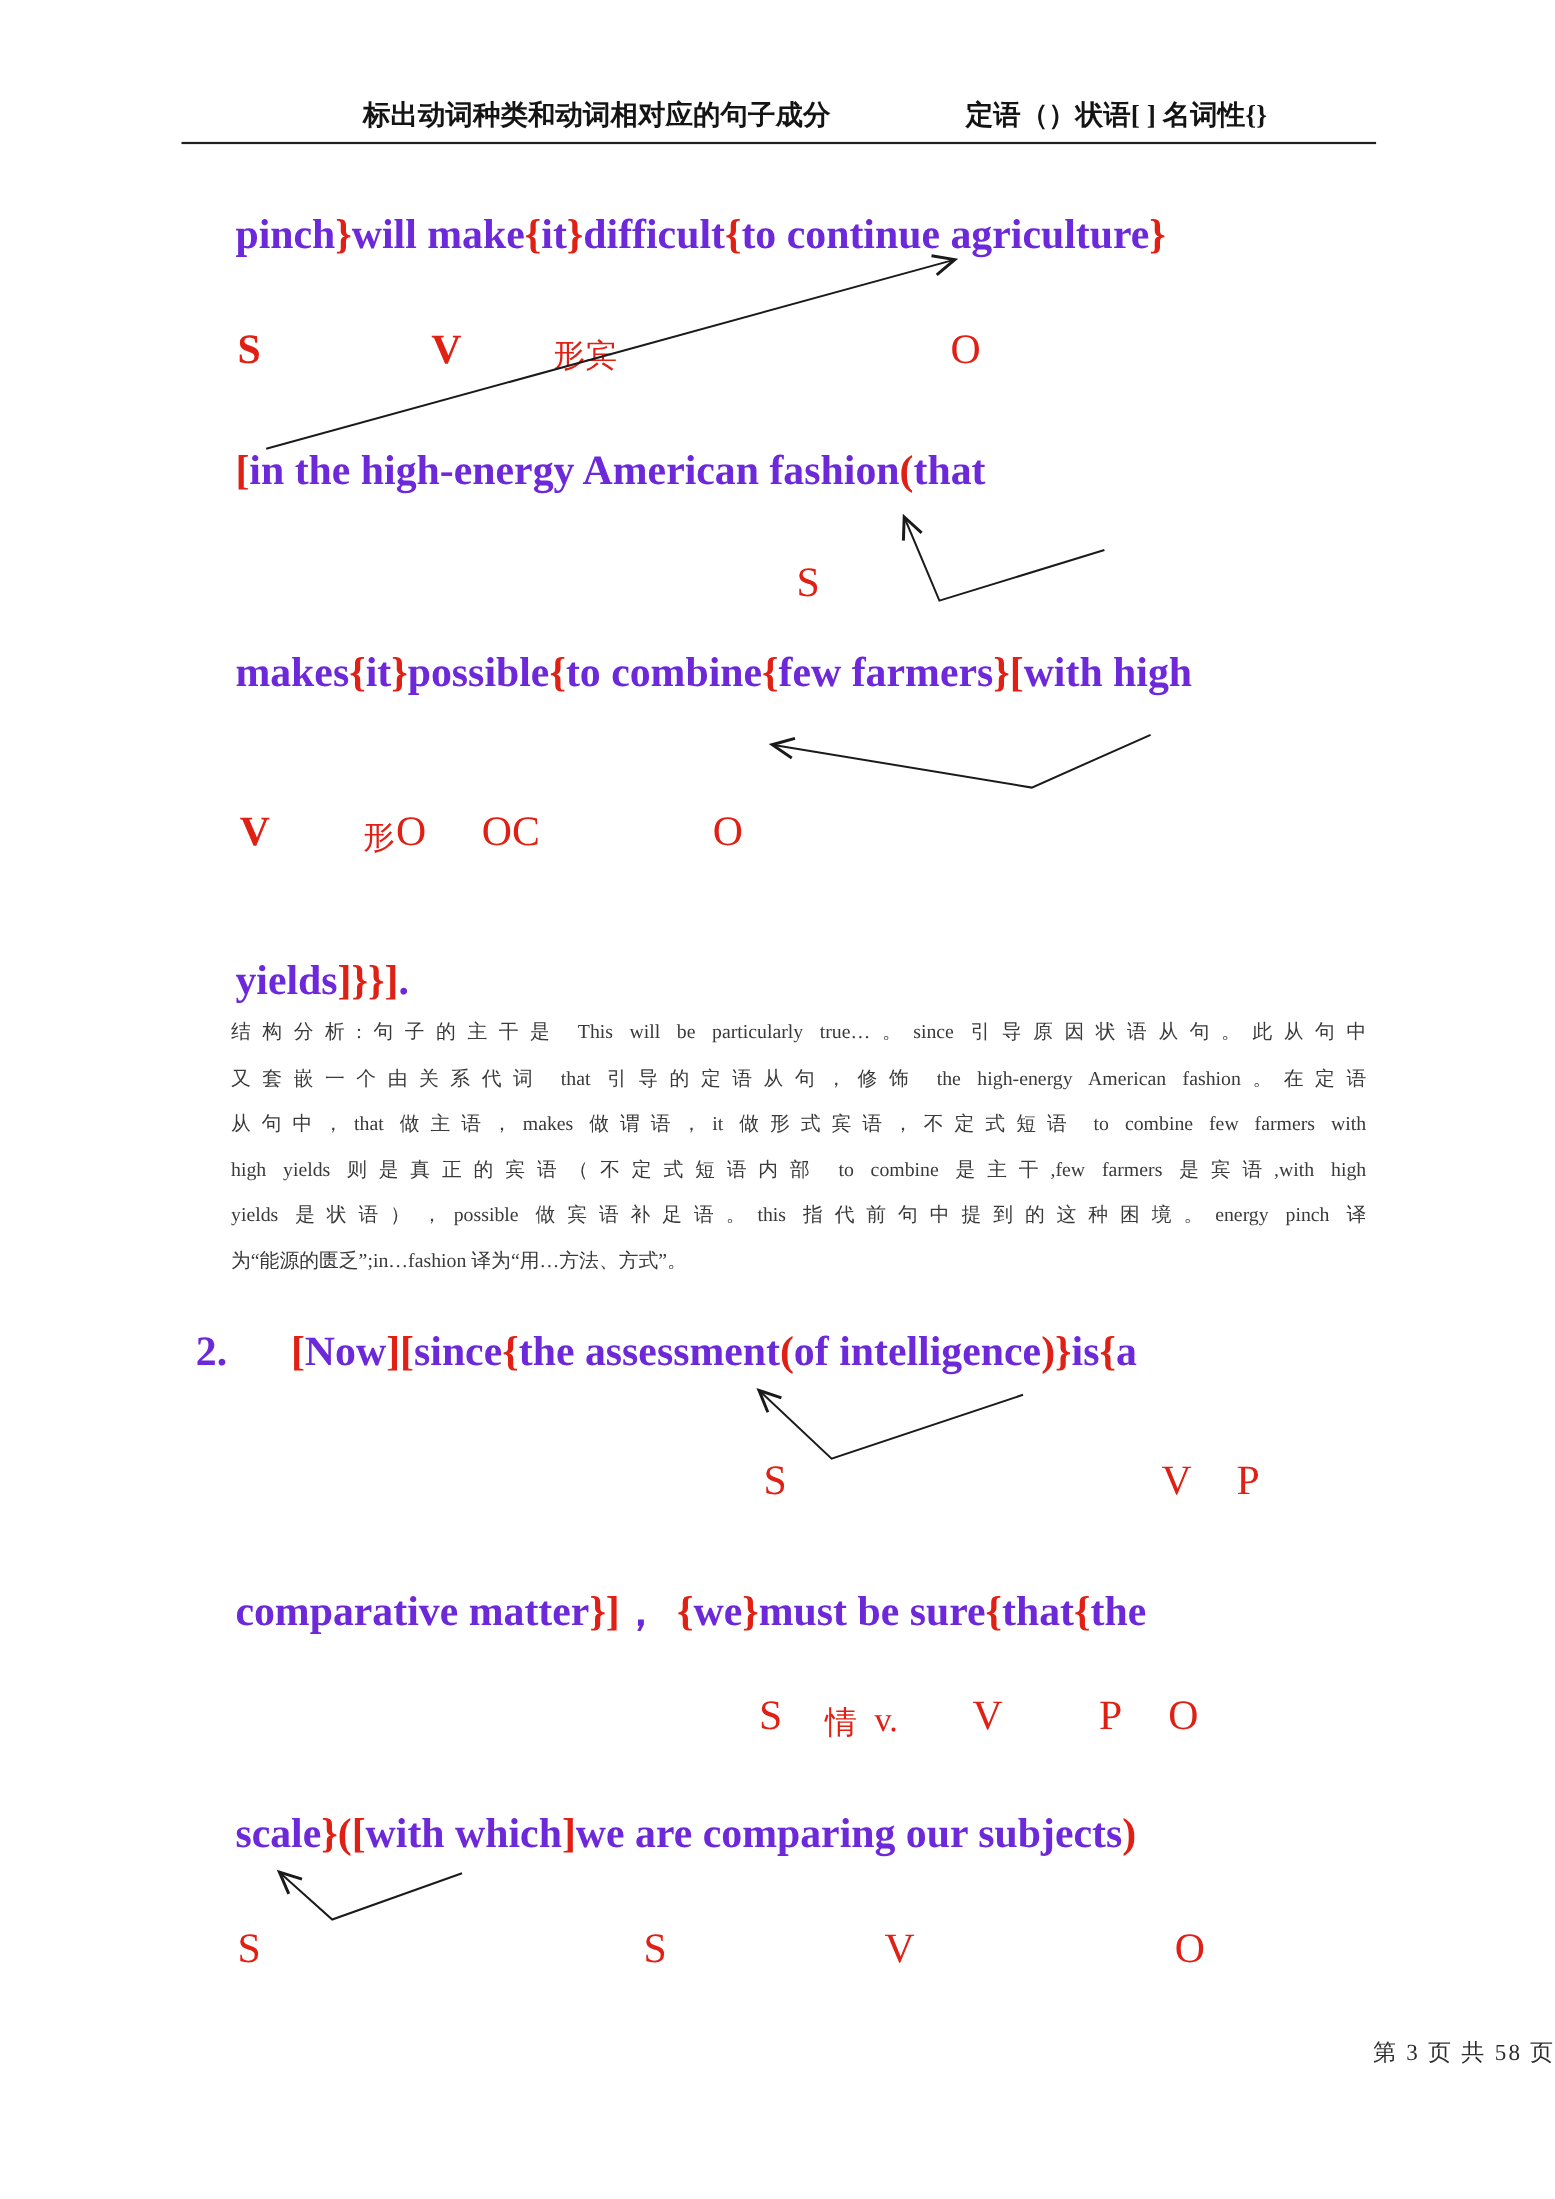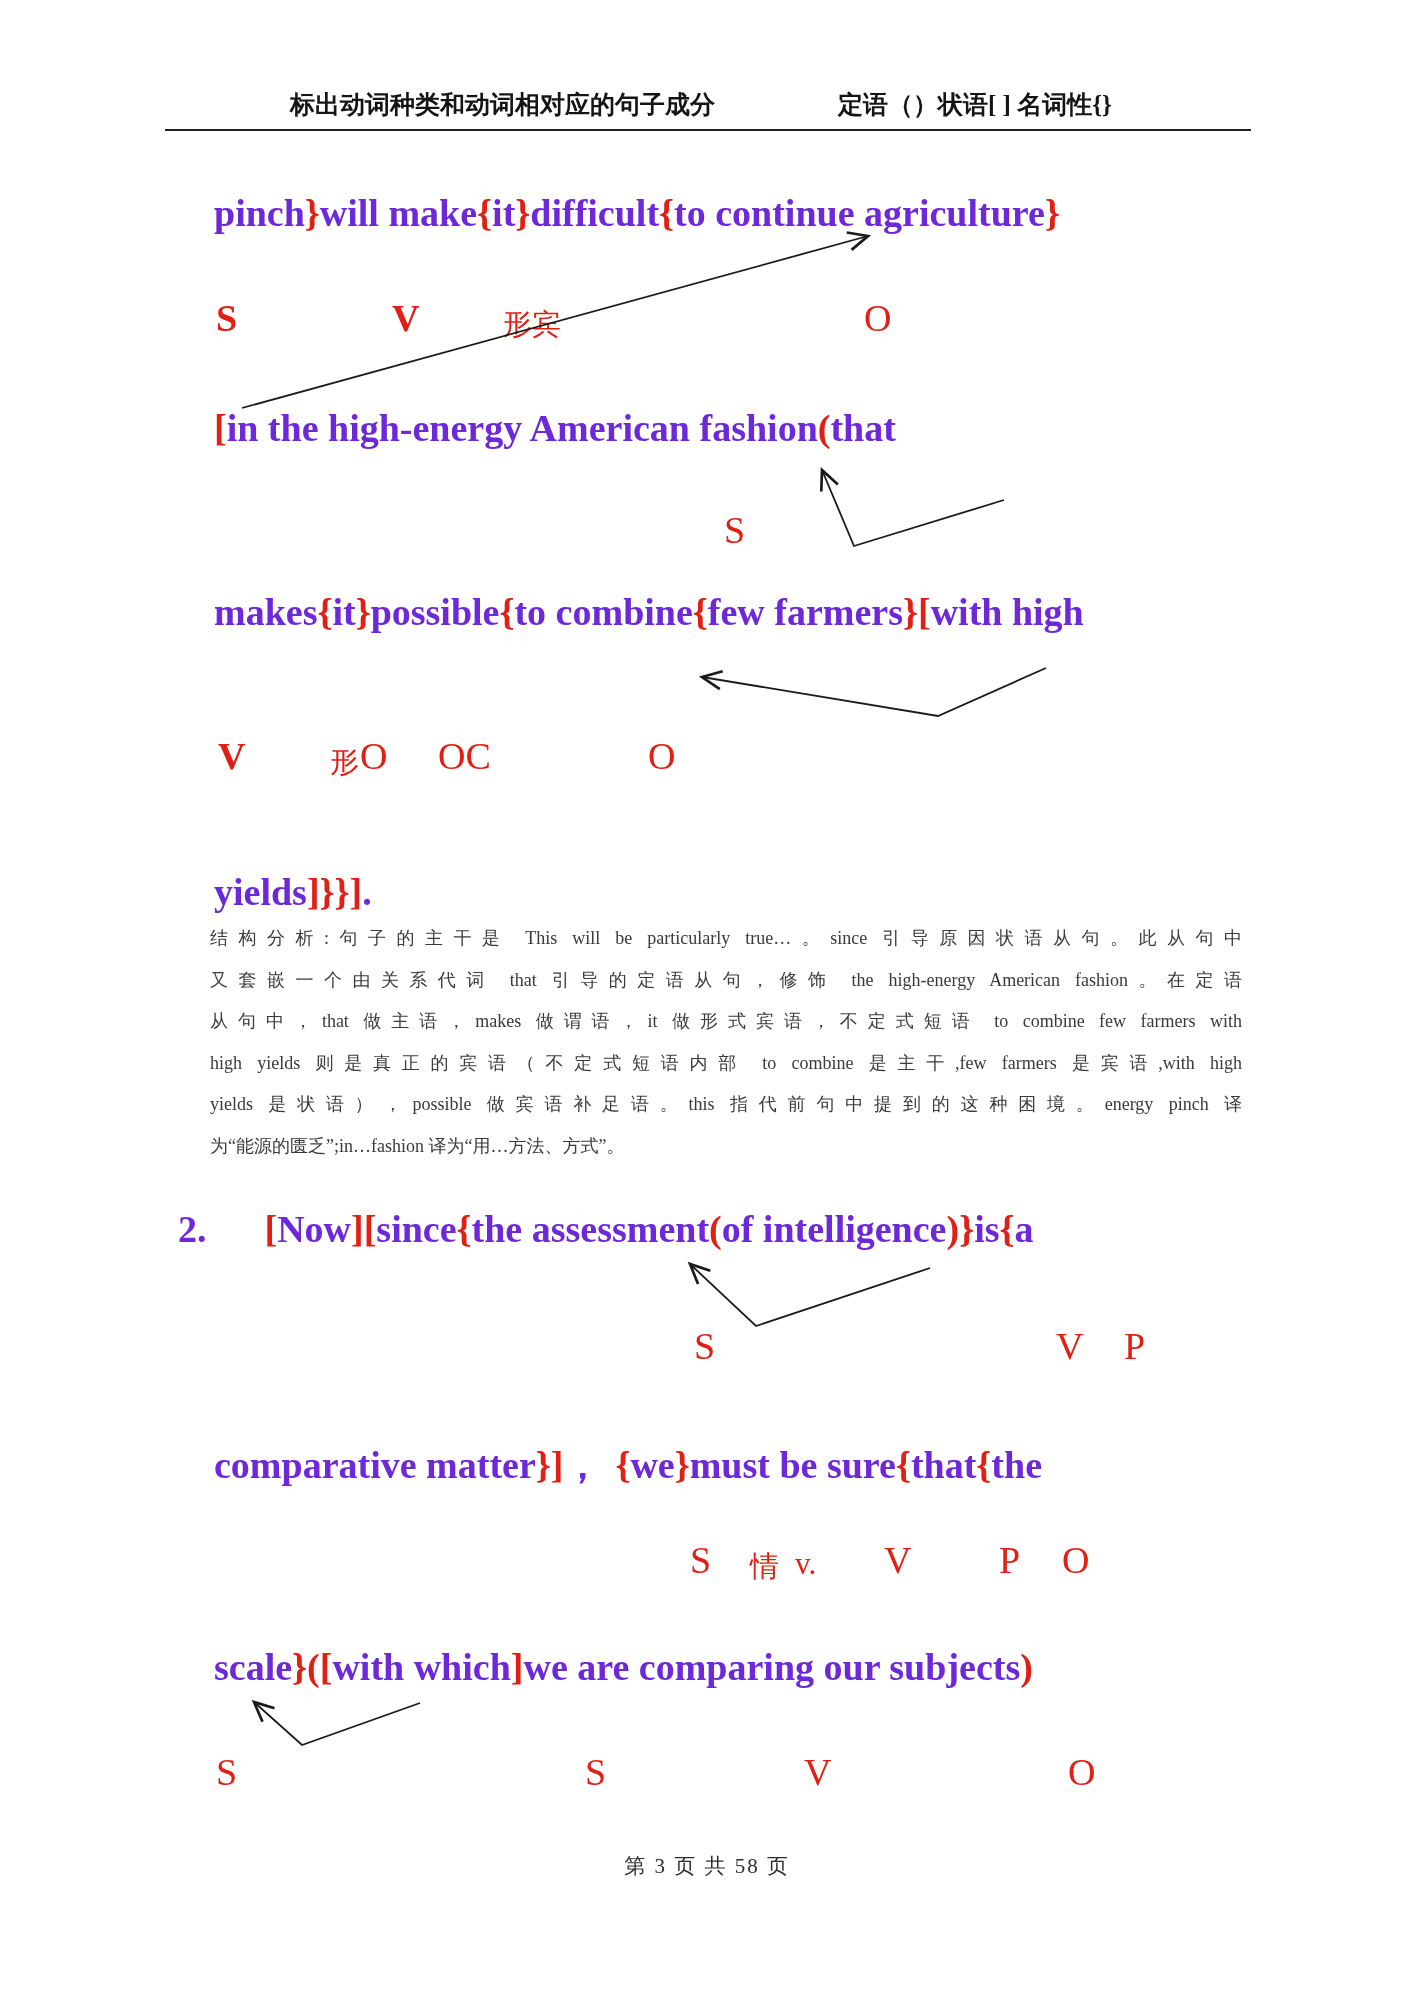--- a/index.html
+++ b/index.html
@@ -1,19 +1,19 @@
 <!DOCTYPE html>
 <html><head>
 <meta charset="utf-8">
 <style>
   html,body{margin:0;padding:0;background:#ffffff;}
   .page{position:relative;width:1414px;height:1999px;background:#ffffff;overflow:hidden;
         font-family:"Liberation Serif","DejaVu Serif",serif;}
   
-  .hdr{position:absolute;top:88px;font-size:25px;font-weight:bold;color:#141414;white-space:pre;}
+  .hdr{position:absolute;top:88px;font-size:25px;font-weight:bold;color:#141414;white-space:pre;margin-left:40px;}
   .hdr-left{left:290px;}
   .hdr-right{left:838px;}
   .hrule{position:absolute;left:165px;top:129px;width:1086px;height:2px;background:#1f1f1f;}
   
   .bigline{position:absolute;left:214px;font-size:38px;font-weight:bold;line-height:48px;
            color:#353535;white-space:pre;}
   .bigline .r{color:#e02015;}
   .bigline .d{color:#6d28d9;}
   .num{margin-right:58px;}
   .cnum{margin-right:14px;}
@@ -23,21 +23,21 @@
   .lab{position:absolute;color:#e02015;}
   .lab.bold{font-weight:bold;}
   .lab.cjk{font-size:29px;transform:translateY(6px);}
   .lab.small{font-size:31px;transform:translateY(4px);}
   
   .para{position:absolute;left:210px;top:918px;width:1032px;font-size:18px;
         line-height:41.5px;color:#3a3a3a;}
   .pline{text-align:justify;text-align-last:justify;white-space:normal;}
   .pline.last{text-align-last:left;}
   
-  .footer{position:absolute;left:0;top:1852px;width:100%;text-align:center;
+  .footer{position:absolute;left:0;top:1852px;width:100%;text-align:right;
           font-size:21px;color:#2e2e2e;letter-spacing:2px;}
   
   svg.arrows{position:absolute;left:0;top:0;width:1414px;height:1999px;pointer-events:none;}
   svg.arrows line,svg.arrows polyline{stroke:#1a1a1a;stroke-width:1.8;fill:none;}
 </style>
 </head>
 <body>
 
 <div class="page">
 

